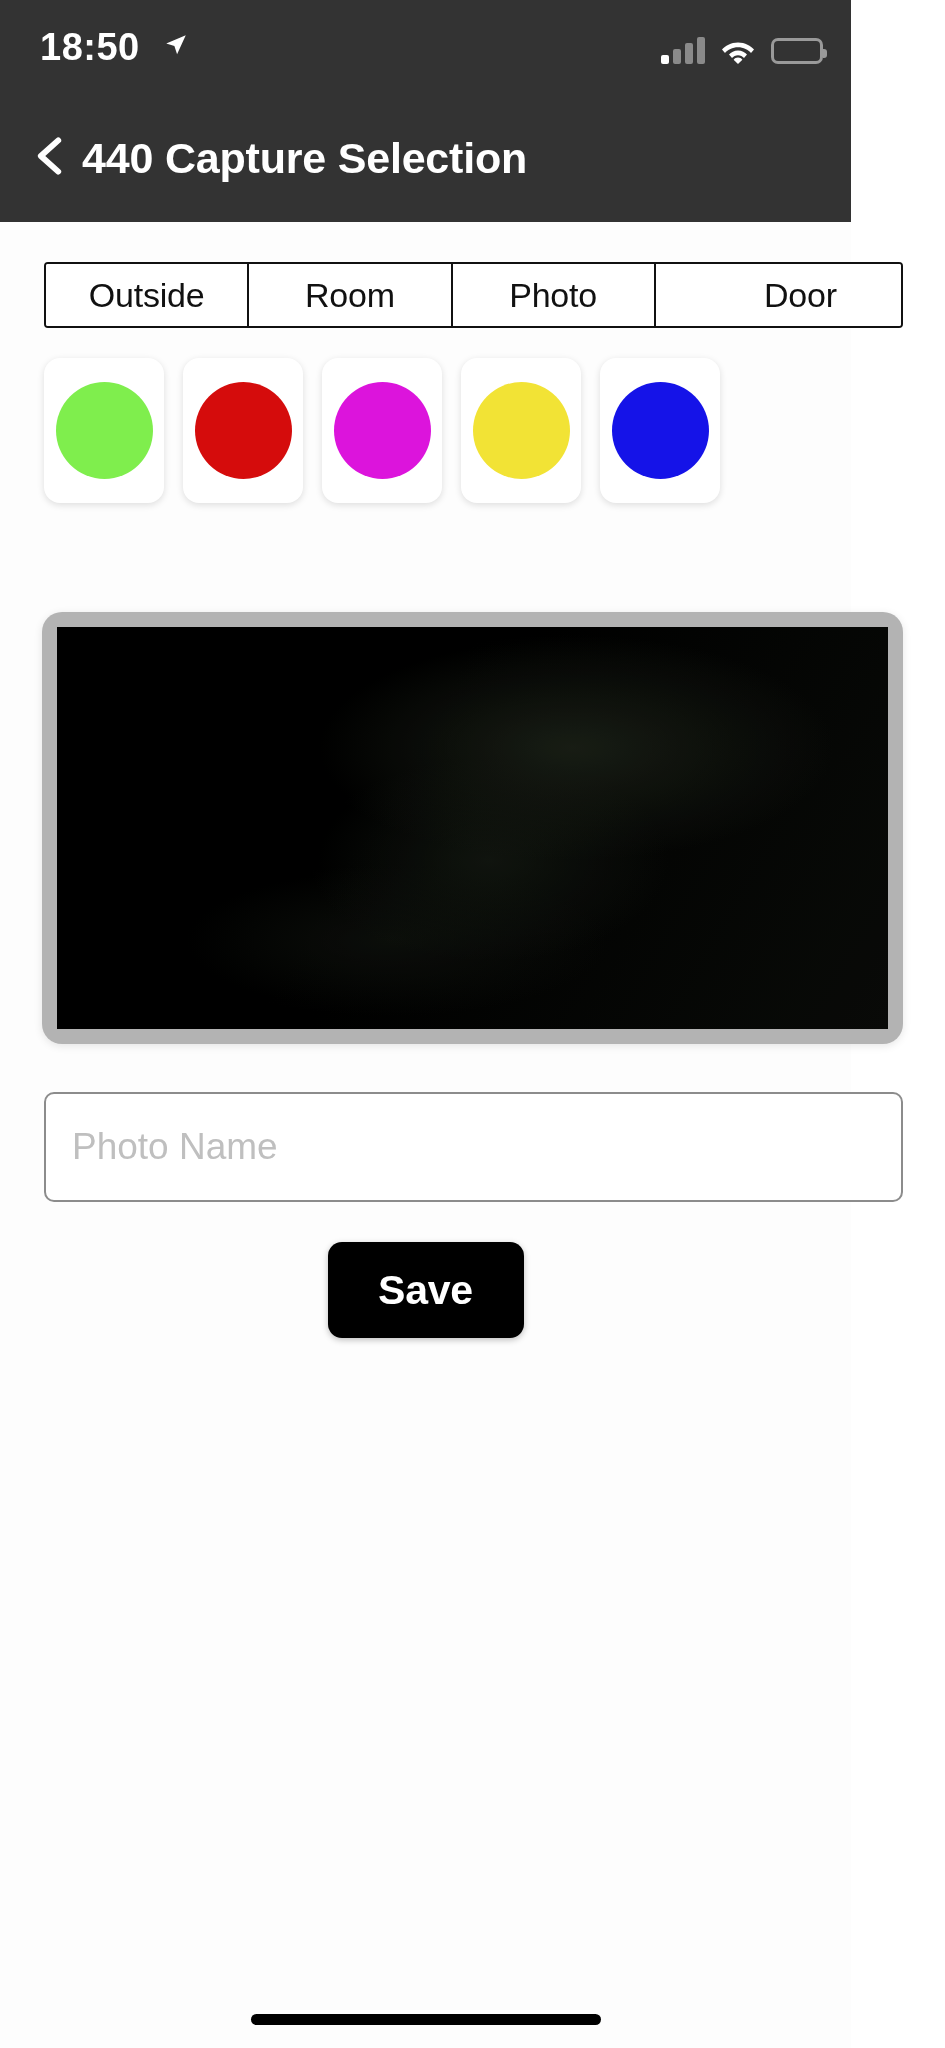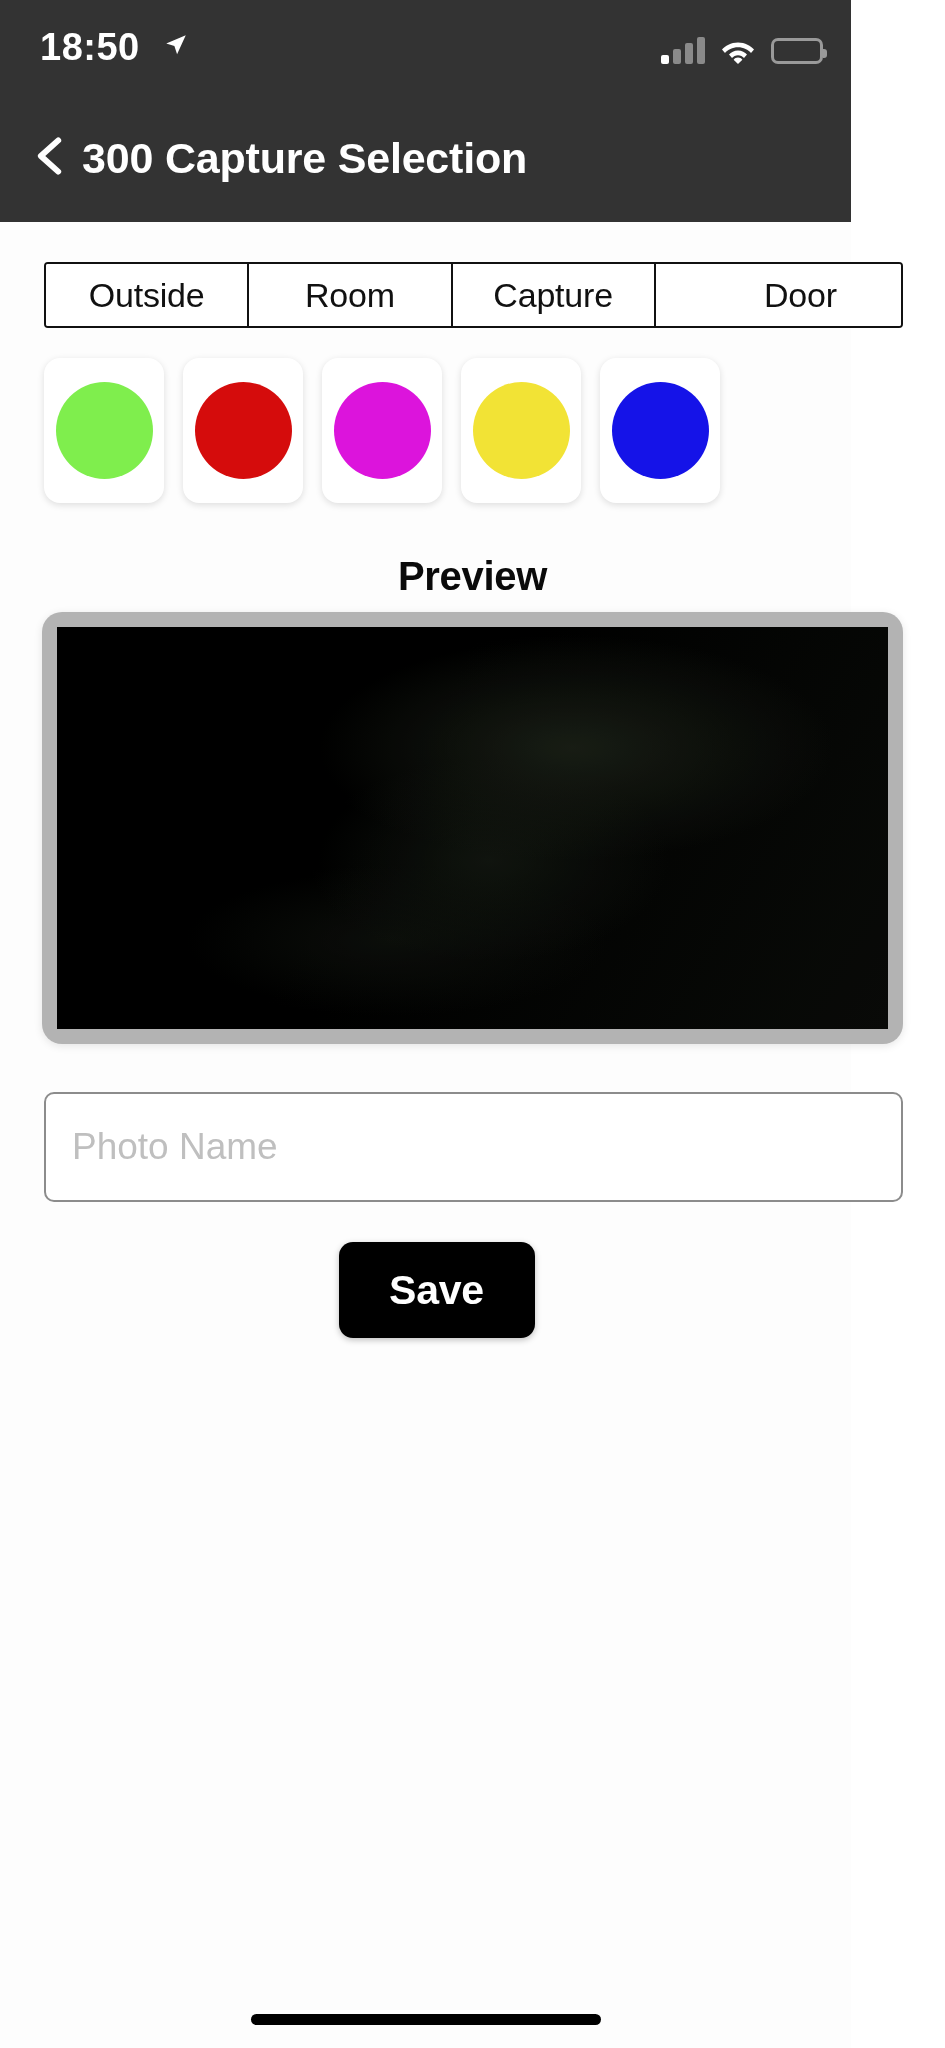--- a/index.html
+++ b/index.html
@@ -264,21 +264,20 @@
     background: #000000;
     border: none;
     border-radius: 14px;
     color: #ffffff;
     font-size: 41px;
     font-weight: bold;
     letter-spacing: -0.2px;
     cursor: pointer;
     font-family: "Liberation Sans", sans-serif;
     box-shadow: 0 2px 6px rgba(0,0,0,0.25);
-    margin-left: 11px;
   }
 
   
   .home-indicator {
     position: absolute;
     left: 50%;
     transform: translateX(-50%);
     bottom: 23px;
     width: 350px;
     height: 11px;
@@ -320,29 +319,29 @@
   </div>
 
   <div class="navbar">
     <div class="back-btn">
       <span>
         <svg viewBox="0 0 24 24" width="44" height="44">
           <path d="M16.5 3.5 L7 12 L16.5 20.5" fill="none" stroke="#ffffff" stroke-width="3.2" stroke-linecap="round" stroke-linejoin="round"></path>
         </svg>
       </span>
     </div>
-    <div class="nav-title">300 Capture Selection</div>
+    <div class="nav-title">440 Capture Selection</div>
   </div>
 
   <div class="content">
 
     <div class="segmented">
       <div class="seg">Outside</div>
       <div class="seg">Room</div>
-      <div class="seg">Capture</div>
+      <div class="seg">Photo</div>
       <div class="seg">Door</div>
     </div>
 
     <div class="swatch-row">
       <div class="swatch-card">
         <span class="swatch-dot" style="background: rgb(127, 238, 77);"></span>
       </div>
       <div class="swatch-card">
         <span class="swatch-dot" style="background: rgb(213, 12, 12);"></span>
       </div>
@@ -350,21 +349,20 @@
         <span class="swatch-dot" style="background: rgb(220, 20, 220);"></span>
       </div>
       <div class="swatch-card">
         <span class="swatch-dot" style="background: rgb(242, 227, 53);"></span>
       </div>
       <div class="swatch-card">
         <span class="swatch-dot" style="background: rgb(21, 19, 232);"></span>
       </div>
     </div>
 
-    <div class="preview-title">Preview</div>
 
     <div class="preview-frame">
       <div class="preview-img">
         <div class="shade"></div>
       </div>
     </div>
 
     <input class="name-input" type="text" placeholder="Photo Name" style="">
 
     <button class="save-btn">Save</button>

